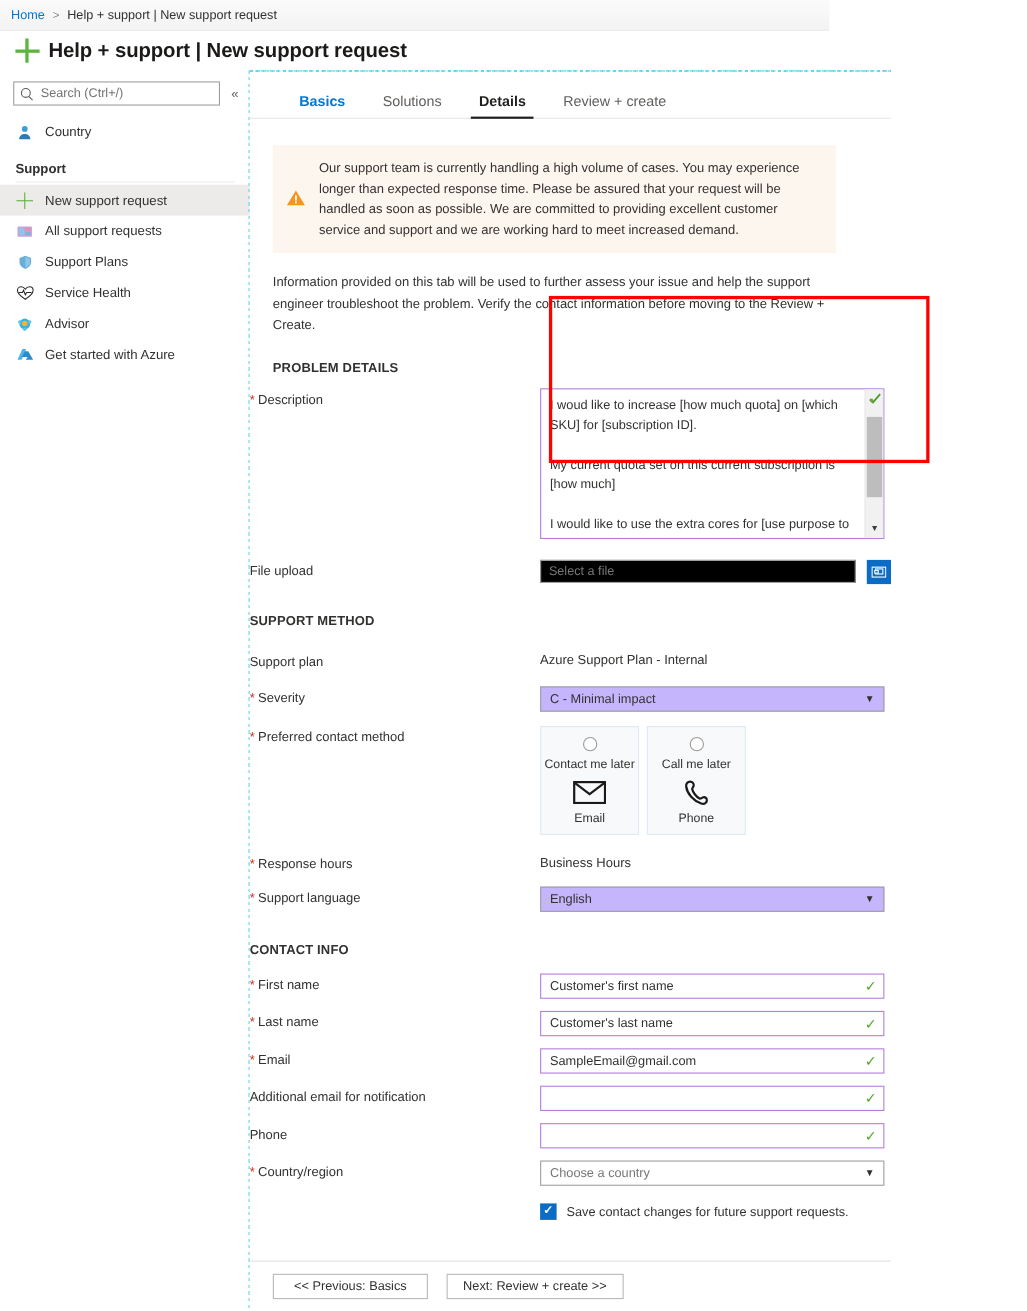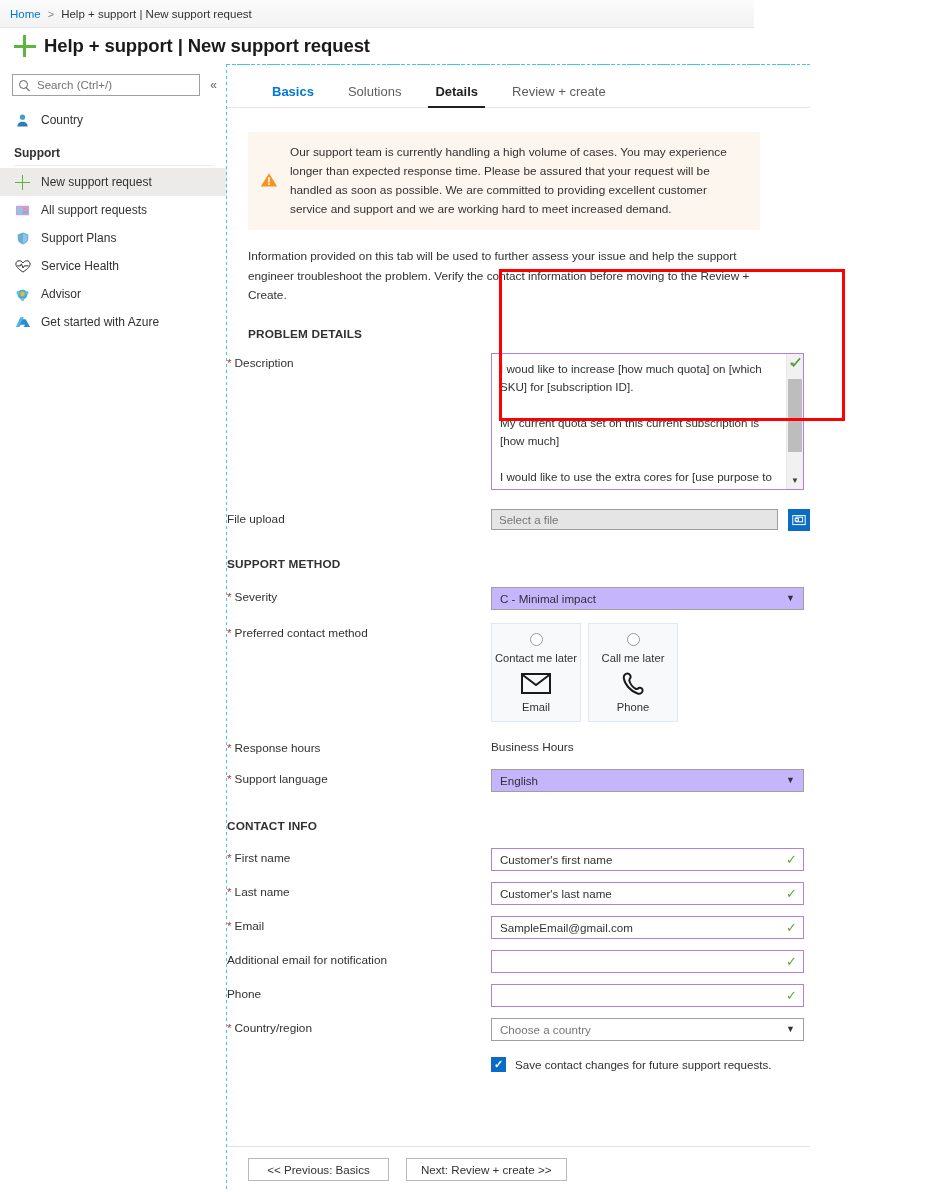--- a/index.html
+++ b/index.html
@@ -204,21 +204,21 @@
   }
   .desc-scroll .arrow-dn {
     position: absolute; bottom: 4px; left: 0; right: 0; text-align: center;
     font-size: 8px; color: #3c3c3c; line-height: 1;
   }
 
   
   .file-row { display: flex; align-items: center; }
   .file-input {
     width: 287px; height: 21px;
-    border: 1px solid #a19f9d; background: #e5e5e5;
+    border: 1px solid #a19f9d; background: #000000;
     font-size: 11.5px; color: #767676;
     padding: 0 7px; display: flex; align-items: center;
   }
   .file-btn {
     width: 22px; height: 22px; margin-left: 10px;
     background: #0a6cc4; display: flex; align-items: center; justify-content: center;
     cursor: pointer;
   }
 
   
@@ -464,20 +464,26 @@
                   <rect x="0.8" y="1.6" width="12.4" height="9" fill="none" stroke="#fff" stroke-width="1"></rect>
                   <rect x="4" y="3.2" width="6.6" height="4.6" fill="none" stroke="#fff" stroke-width="1"></rect>
                   <rect x="3.2" y="4.6" width="3.2" height="2.4" fill="#0a6cc4" stroke="#fff" stroke-width="1"></rect>
                 </svg>
               </div>
             </div>
           </div>
 
           <div class="section-head" style="margin-left:0; margin-top:26px;">SUPPORT METHOD</div>
 
+          <div class="row" style="margin-top:20px;">
+            <div class="lbl">Support plan</div>
+            <div class="field">
+              <div class="text-static">Azure Support Plan - Internal</div>
+            </div>
+          </div>
 
           <div class="row" style="margin-top:16px;">
             <div class="lbl">
               <span class="req">*</span><span>Severity</span>
             </div>
             <div class="field">
               <div class="sel">
                 <span>C - Minimal impact</span>
                 <span class="chev">▼</span>
               </div>

